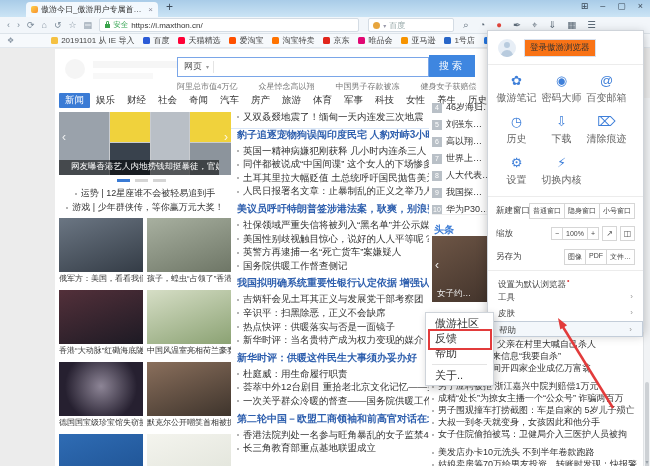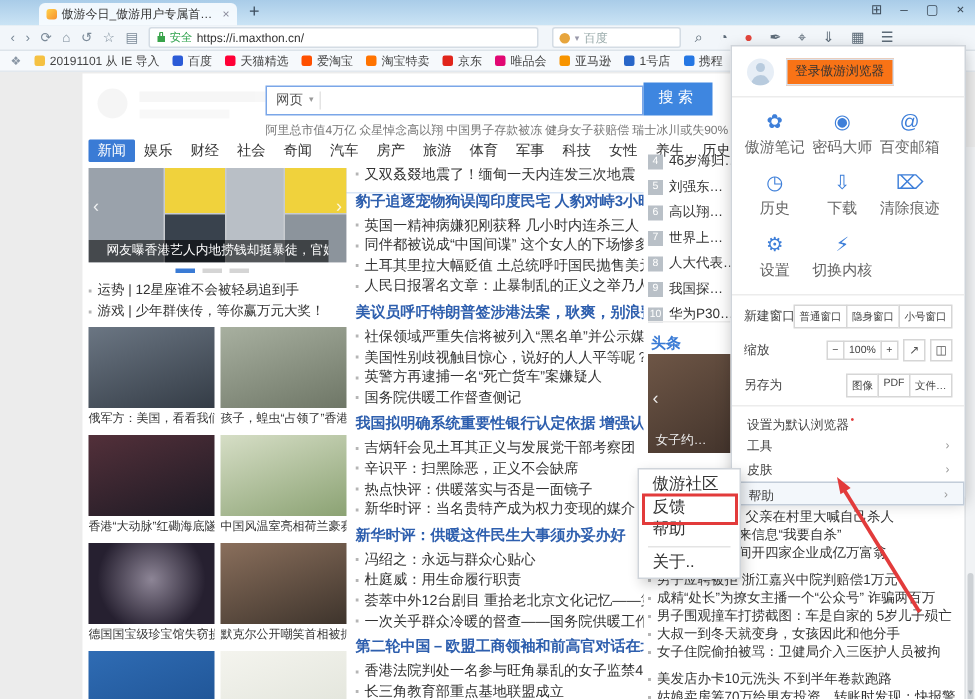--- a/index.html
+++ b/index.html
@@ -50,37 +50,37 @@
   .watermark .wm-b2{position:absolute;left:28px;top:16px;width:60px;height:6px;background:#ededed;}
   .searchwrap{position:absolute;left:122px;top:7px;display:flex;align-items:center;}
   .sbox{display:flex;align-items:center;width:252px;height:20px;border:1px solid #7aa6e8;
     box-sizing:border-box;gap:4px;padding:0 6px;background:#fff;}
   .scat{font-size:9px;color:#555;}
   .scaret{font-size:6px;color:#999;}
   .sdiv{width:1px;height:12px;background:#e4e4e4;}
   .squery{font-size:8.5px;color:#9a9a9a;white-space:nowrap;overflow:hidden;flex:1;}
   .sbtn{width:46px;height:22px;background:#3e86e0;color:#fff;font-size:10px;text-align:center;
     line-height:22px;letter-spacing:3px;margin-top:-1px;}
-  .hotrow{position:absolute;left:122px;top:32px;width:368px;display:flex;gap:2px;font-size:8px;
+  .hotrow{position:absolute;left:122px;top:32px;width:368px;display:flex;gap:21px;font-size:8px;
     color:#777;white-space:nowrap;overflow:hidden;}
   .navrow{position:absolute;left:4px;top:44px;width:370px;display:flex;align-items:center;
     font-size:9.5px;color:#333;border-bottom:1px solid #d9e6f6;padding-bottom:20px;}
   .ntab{padding:1px 6px;white-space:nowrap;}
   .ntab.active{background:#3a7bd5;color:#fff;border-radius:1px;}
   
   .car{position:absolute;left:4px;top:63px;width:172px;height:63px;background:#c9ccd0;overflow:hidden;}
   .car .t{position:absolute;}
   .car-cap{position:absolute;left:0;right:12px;bottom:0;height:15px;background:rgba(0,0,0,.55);color:#fff;
     font-size:8.5px;line-height:15px;padding:0 12px;white-space:nowrap;overflow:hidden;font-family:Liberation Mono, monospace;}
   .car-arr{position:absolute;top:18px;color:#fff;font-size:12px;opacity:.85;}
   .dots{position:absolute;left:62px;top:130px;display:flex;gap:5px;}
   .dots i{width:13px;height:3px;background:#d5d5d5;}
   .dots i:first-child{background:#3a7bd5;}
   .llinks{position:absolute;left:4px;top:137px;width:172px;}
-  .llink{font-size:9px;color:#333;line-height:14px;white-space:nowrap;overflow:hidden;}
+  .llink{font-size:9px;color:#333;line-height:14px;white-space:nowrap;overflow:hidden;text-align:center;}
   .llink::before{content:"";display:inline-block;width:2px;height:2px;background:#b5b5b5;
     vertical-align:middle;margin-right:4px;}
   .lgrid{position:absolute;left:4px;top:169px;width:174px;display:flex;flex-wrap:wrap;column-gap:4px;}
   .gcell{width:84px;margin-bottom:6px;}
   .gimg{height:54px;background:#ccc;}
   .gcap{font-size:8px;color:#333;height:10px;line-height:10px;margin-top:2px;white-space:nowrap;overflow:hidden;}
   
   .mid{position:absolute;left:182px;top:61px;width:192px;}
   .hl{font-size:9.5px;line-height:13.6px;color:#333;white-space:nowrap;overflow:hidden;}
   .hl.n::before{content:"";display:inline-block;width:2px;height:2px;background:#b5b5b5;
@@ -195,21 +195,21 @@
           <span>⌖</span>
           <span>⇓</span>
           <span>▦</span>
           <span>☰</span>
         </span>
     </div>
   </div>
 
   <div class="bookmarks">
     <span class="favi">❖</span>
-    <span style="display:flex;gap:9px;">
+    <span style="display:flex;gap:9px;margin-left:28px;">
 
         <span class="bm">
           <i class="bmi" style="background: rgb(245, 193, 66);"></i>
           <span>20191101 从 IE 导入</span>
         </span>
 
         <span class="bm">
           <i class="bmi" style="background: rgb(43, 91, 215);"></i>
           <span>百度</span>
         </span>
@@ -391,21 +391,20 @@
           <div class="hl n">社保领域严重失信将被列入“黑名单”并公示媒体</div>
           <div class="hl n">美国性别歧视触目惊心，说好的人人平等呢？</div>
           <div class="hl n">英警方再逮捕一名“死亡货车”案嫌疑人</div>
           <div class="hl n">国务院供暖工作督查侧记</div>
           <div class="hl b">我国拟明确系统重要性银行认定依据 增强认定透…</div>
           <div class="hl n">吉炳轩会见土耳其正义与发展党干部考察团</div>
           <div class="hl n">辛识平：扫黑除恶，正义不会缺席</div>
           <div class="hl n">热点快评：供暖落实与否是一面镜子</div>
           <div class="hl n">新华时评：当名贵特产成为权力变现的媒介</div>
           <div class="hl b">新华时评：供暖这件民生大事须办妥办好</div>
-          <div class="hl n">冯绍之：永远与群众心贴心</div>
           <div class="hl n">杜庭威：用生命履行职责</div>
           <div class="hl n">荟萃中外12台剧目 重拾老北京文化记忆——第三届老舍戏…</div>
           <div class="hl n">一次关乎群众冷暖的督查——国务院供暖工作督查侧记</div>
           <div class="hl b">第二轮中国－欧盟工商领袖和前高官对话在北京…</div>
           <div class="hl n">香港法院判处一名参与旺角暴乱的女子监禁46个月</div>
           <div class="hl n">长三角教育部重点基地联盟成立</div>
         </div>
 
       <div class="rank">
 

